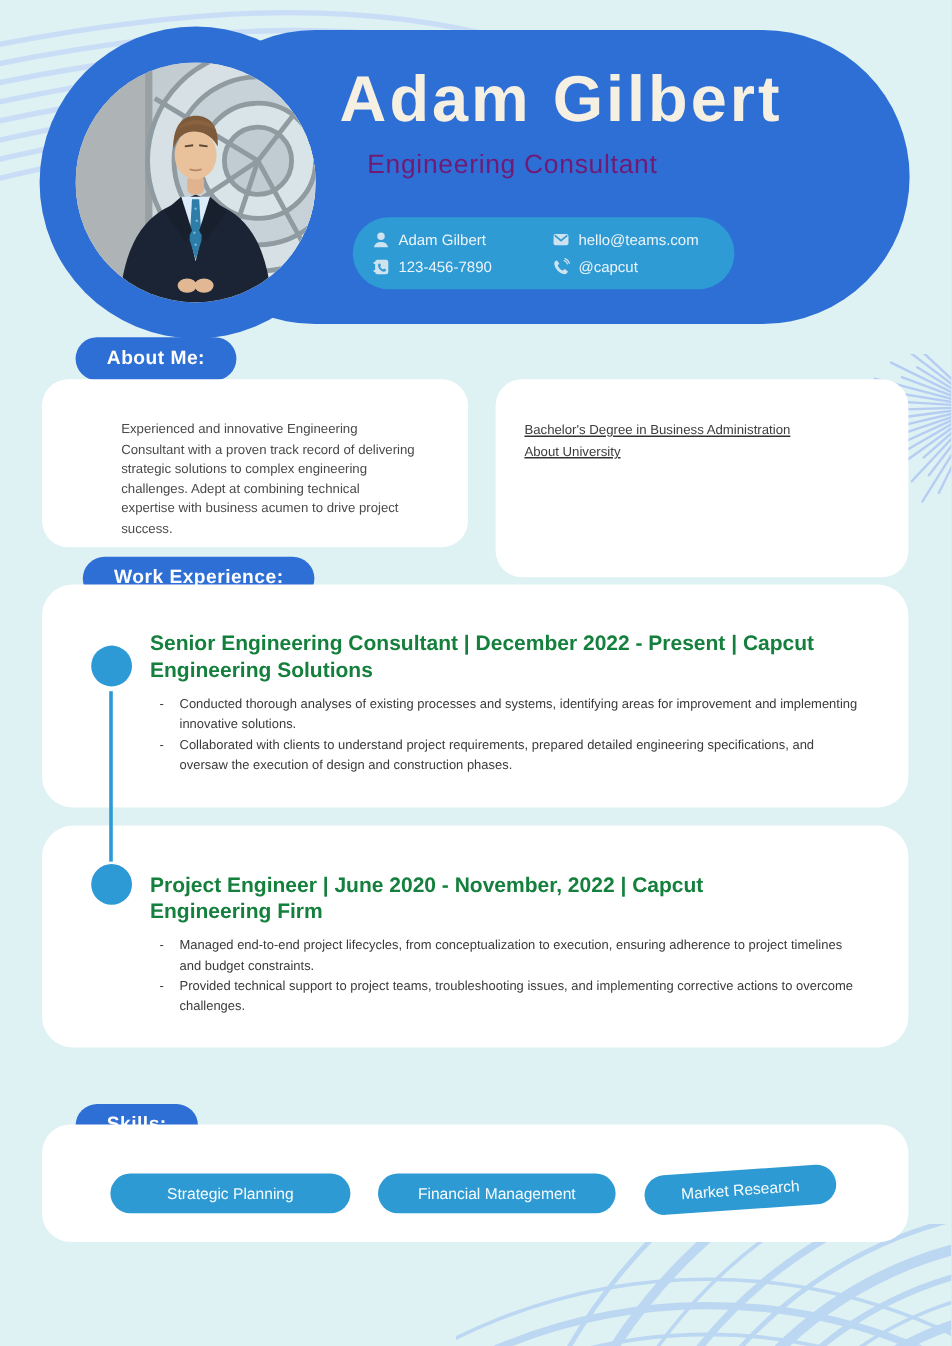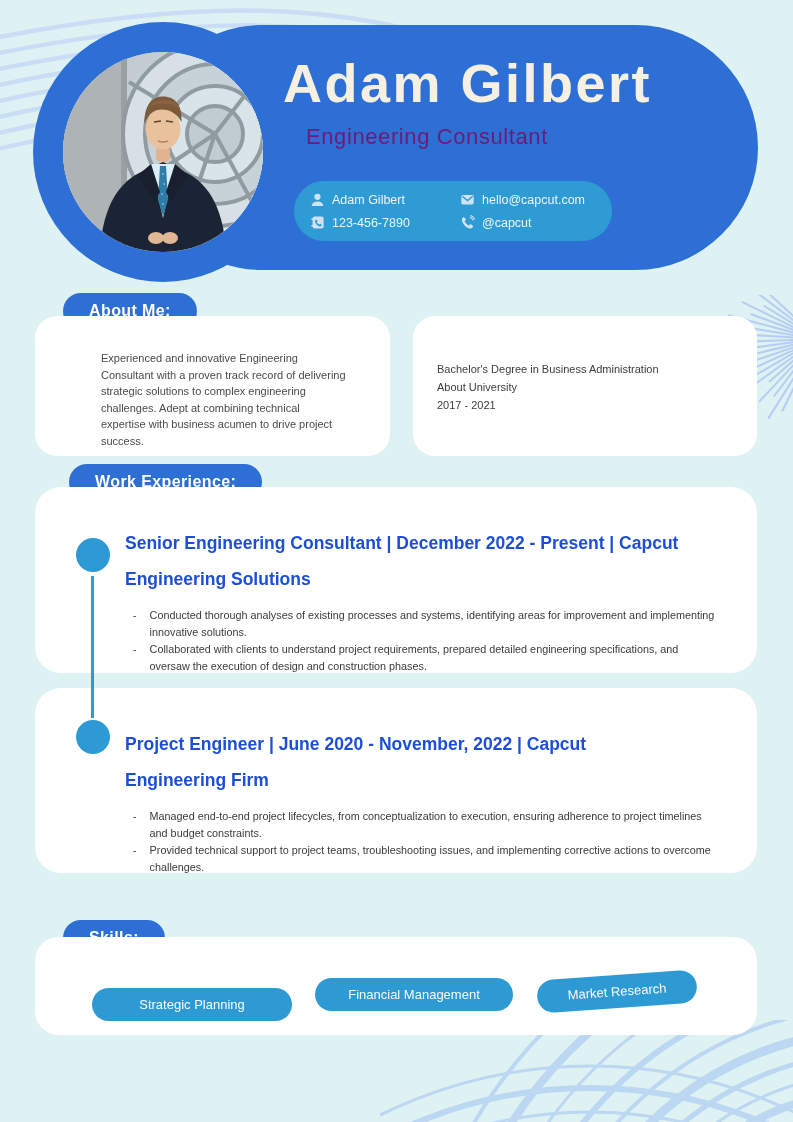--- a/index.html
+++ b/index.html
@@ -25,39 +25,39 @@
   .contact-item svg{flex:0 0 auto;}
 
   
   .pill{position:absolute;background:#2e6fd6;color:#fdfdfd;font-weight:bold;font-size:16px;letter-spacing:0.4px;
     border-radius:19px;padding:9px 26px;line-height:18px;}
 
   
   .card{position:absolute;background:#ffffff;border-radius:22px;box-sizing:border-box;}
   .about-card{left:35px;top:316px;width:355px;height:140px;padding:34px 44px 0 42px;}
   .about-text{font-size:11px;line-height:16.5px;color:#4a4a4a;margin-left:24px;}
-  .edu-card{left:413px;top:316px;width:344px;height:140px;padding:44px 30px 0 24px;}
+  .edu-card{left:413px;top:316px;width:344px;height:165px;padding:34px 30px 0 24px;text-decoration:underline;}
   .edu-line{font-size:11px;line-height:18px;color:#3c3c3c;}
 
   .work-card{left:35px;top:487px;width:722px;height:186px;padding:38px 40px 0 90px;border-radius:26px;}
   .work-card2{top:688px;height:185px;}
-  .job-title{font-size:17.5px;line-height:36px;font-weight:600;color:#1d4ed8;max-width:565px;}
+  .job-title{font-size:17.5px;line-height:22px;font-weight:600;color:#15803d;max-width:565px;}
   .bullets{margin-top:10px;max-width:600px;}
   .bullet{display:flex;gap:13px;font-size:10.8px;line-height:17px;color:#3a3a3a;padding-left:8px;}
   .bullet .dash{flex:0 0 auto;}
 
   .timeline-dot{position:absolute;width:34px;height:34px;border-radius:50%;background:#2d9ad6;}
   .dot1{left:76px;top:538px;}
   .dot2{left:76px;top:720px;}
   .timeline-line{position:absolute;left:91px;top:576px;width:3px;height:142px;background:#2d9ad6;}
 
   .skills-card{left:35px;top:937px;width:722px;height:98px;border-radius:24px;}
   .skill-pill{position:absolute;height:33px;background:#2e9ad4;border-radius:17px;color:#f6fbfd;font-size:13px;
     display:flex;align-items:center;justify-content:center;}
-  .skill1{left:57px;top:51px;width:200px;}
+  .skill1{left:57px;top:41px;width:200px;}
   .skill2{left:280px;top:41px;width:198px;text-align:center;}
   .skill3{left:502px;top:38px;width:160px;transform:rotate(-4deg);}
 </style>
 </head>
 <body>
 
 <div class="page">
 
   <div class="deco" style="left:0;top:0;">
     <svg width="520" height="200" viewBox="0 0 520 200">
@@ -184,49 +184,48 @@
             <path d="M1.6,14 a6,5.4 0 0 1 11.8,0 z"></path>
           </g>
       </svg>
       <span>Adam Gilbert</span>
     </div>
     <div class="contact-item">
       <svg width="15" height="15" viewBox="0 0 15 15">
         <rect x="1.3" y="3" width="12.4" height="9.4" rx="1.6" fill="#cfe2ef"></rect>
         <polyline points="2.3,4.2 7.5,8.6 12.7,4.2" fill="none" stroke="#2f9bd5" stroke-width="1.4"></polyline>
       </svg>
-      <span>hello@capcut.com</span>
+      <span>hello@teams.com</span>
     </div>
     <div class="contact-item">
       <svg width="15" height="15" viewBox="0 0 15 15">
         <rect x="2.6" y="1.4" width="11" height="12.2" rx="2" fill="#cfe2ef"></rect>
         <rect x="1.2" y="3.4" width="2.4" height="1.6" rx="0.8" fill="#cfe2ef"></rect>
         <rect x="1.2" y="10" width="2.4" height="1.6" rx="0.8" fill="#cfe2ef"></rect>
         <path d="M6.2,4.4 l1.4,1.6 -0.9,1.1 c0.5,1.1 1.4,2 2.5,2.5 l1.1-0.9 1.6,1.4 c-0.4,1-1.3,1.5-2.3,1.3 C7.5,10.9 5.7,9.1 5.1,6.8 4.8,5.7 5.3,4.8 6.2,4.4 z" fill="#2f9bd5"></path>
       </svg>
       <span>123-456-7890</span>
     </div>
     <div class="contact-item">
       <svg width="15" height="15" viewBox="0 0 15 15">
         <path d="M3.9,1.9 l2.2,2.6 -1.4,1.8 c0.8,1.9 2.3,3.4 4.2,4.2 l1.8-1.4 2.6,2.2 c-0.6,1.7-2.1,2.6-3.8,2.1 C6,12.5 2.9,9.4 2,5.7 1.6,4 2.3,2.5 3.9,1.9 z" fill="#cfe2ef"></path>
         <path d="M10.2,2.2 a4.5,4.5 0 0 1 2.7,2.7 M10.8,0.6 a6.4,6.4 0 0 1 3.7,3.7" stroke="#cfe2ef" stroke-width="1.1" fill="none" stroke-linecap="round"></path>
       </svg>
       <span>@capcut</span>
     </div>
   </div>
 
-  <div class="pill" style="left:63px;top:293px;text-align:right;">About Me:</div>
+  <div class="pill" style="left:63px;top:281px;text-align:right;">About Me:</div>
   <div class="card about-card">
     <div class="about-text">Experienced and innovative Engineering Consultant with a proven track record of delivering strategic solutions to complex engineering challenges. Adept at combining technical expertise with business acumen to drive project success.</div>
   </div>
 
   <div class="card edu-card">
     <div class="edu-line">Bachelor's Degree in Business Administration</div>
     <div class="edu-line">About University</div>
-    <div class="edu-line">2017 - 2021</div>
   </div>
 
   <div class="pill" style="left:69px;top:464px;">Work Experience:</div>
 
   <div class="card work-card">
     <div class="job-title">Senior Engineering Consultant | December 2022 - Present | Capcut Engineering Solutions</div>
     <div class="bullets">
       <div class="bullet">
         <span class="dash">-</span>
         <span>Conducted thorough analyses of existing processes and systems, identifying areas for improvement and implementing innovative solutions.</span>

